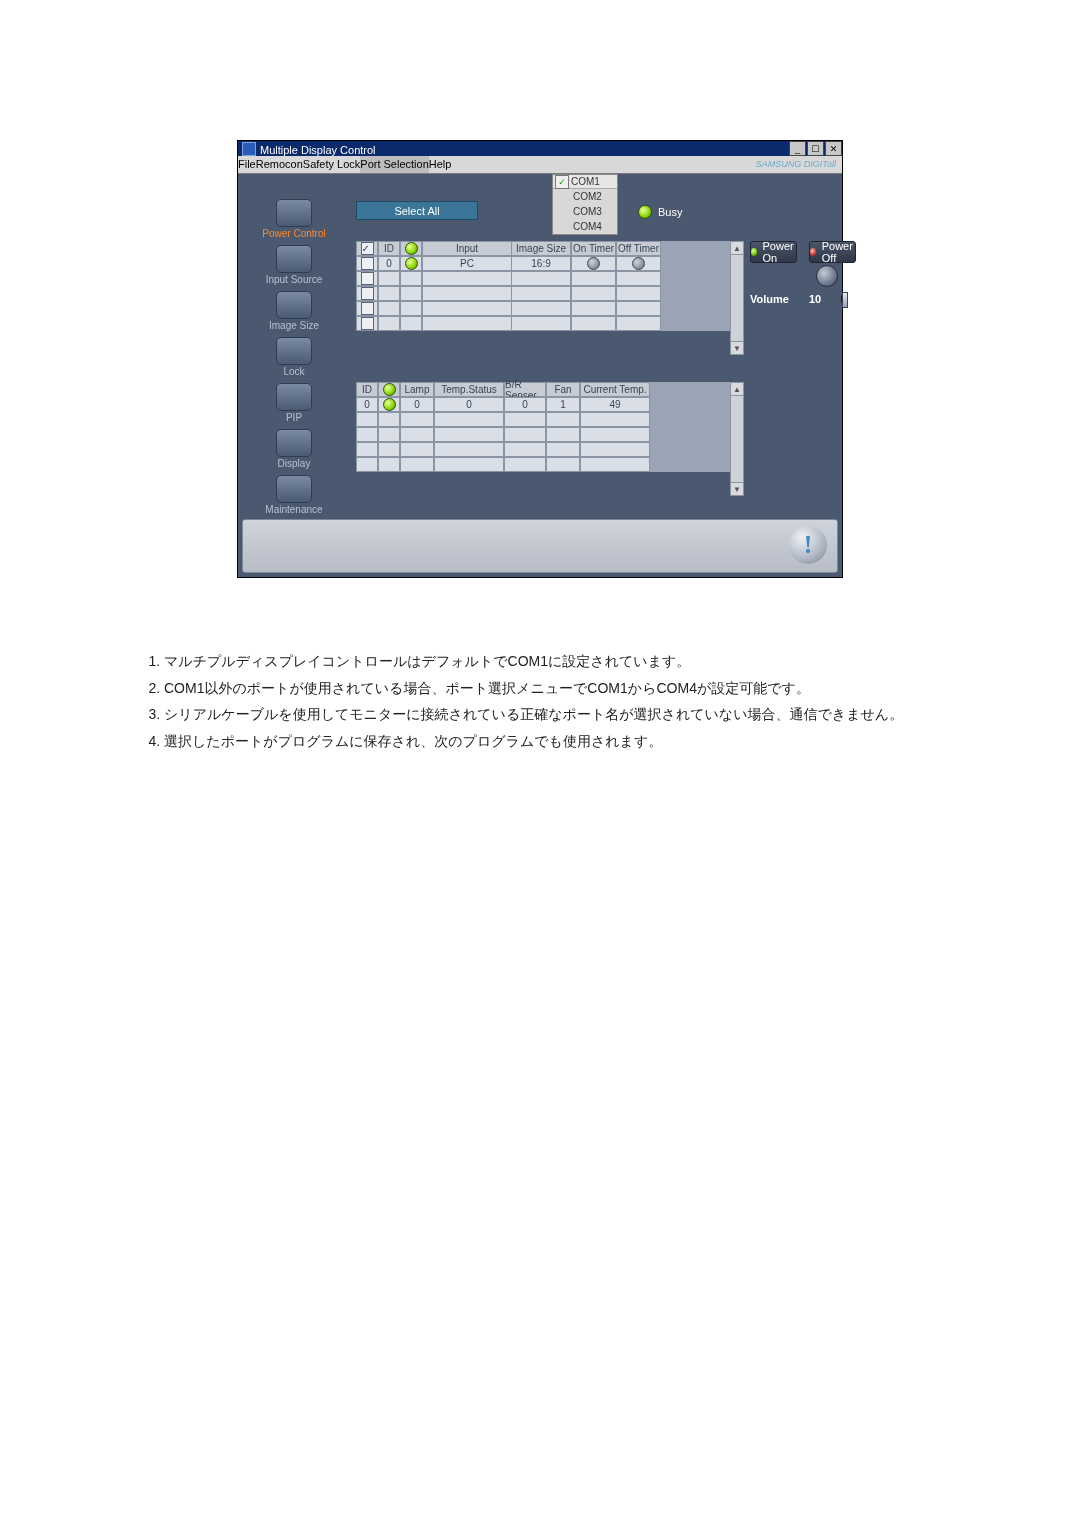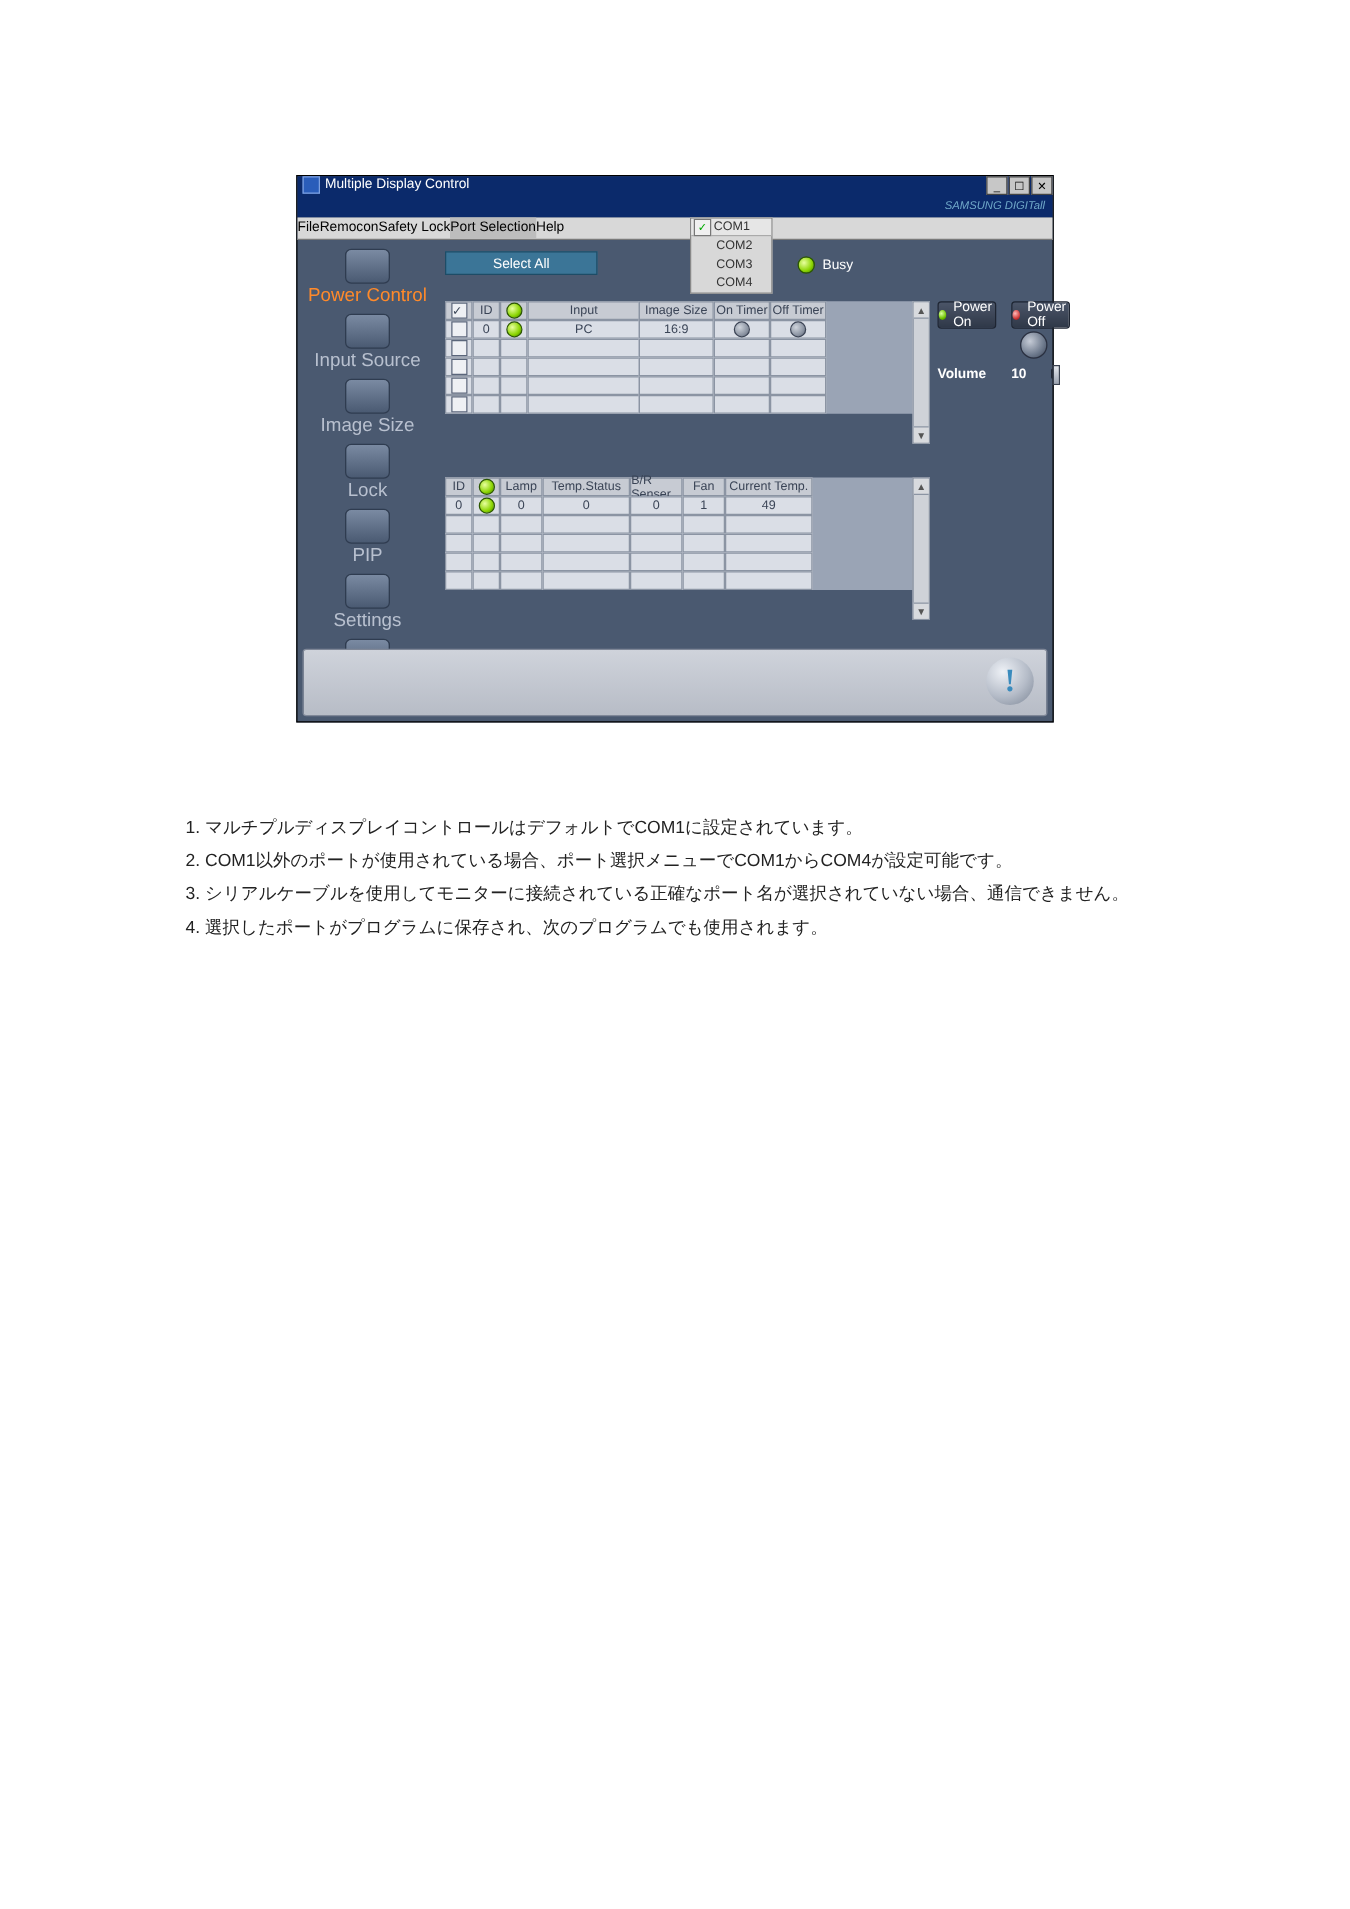--- a/index.html
+++ b/index.html
@@ -1,20 +1,20 @@
 <!DOCTYPE html>
 <html><head>
 <meta charset="utf-8">
 <style>
 html,body{margin:0;padding:0;background:#fff;font-family:"MS PGothic","Hiragino Kaku Gothic Pro",Arial,sans-serif;font-size:13px;color:#222}
 .page{width:1080px;margin:0 auto;box-sizing:border-box;padding:140px 140px 0 140px}
 
 
 .app{width:604px;height:436px;margin:0 auto;border:1px solid #000;background:#4A5970;position:relative;color:#d6dae2;font-size:11px}
-.titlebar{height:33px;background:linear-gradient(#0b2a6b,#0b2a6b);display:flex;align-items:flex-start;color:#fff;font-size:11px}
+.titlebar{height:15px;background:linear-gradient(#0b2a6b,#0b2a6b);display:flex;align-items:flex-end;color:#fff;font-size:11px}
 .titlebar .ticon{width:12px;height:12px;margin:0 4px;background:#2a5dba;border:1px solid #7da0e0}
 .titlebar .spacer{flex:1}
 .titlebar .wbtn{width:15px;height:13px;margin-left:1px;background:#c7c7c7;border:1px solid #444;display:flex;align-items:center;justify-content:center;font-size:9px;color:#000}
 .menubar{height:17px;background:#d8d8d8;border-bottom:1px solid #7a7a7a;display:flex;align-items:stretch}
 .menubar .mitem{padding:2px 0;font-size:11px;color:#000;border-right:0;cursor:default}
 .menubar .mitem.active{background:#bdbdbd}
 .brand{position:absolute;right:6px;top:18px;font-size:9px;color:#70a9c9;font-style:italic}
 
 .dropdown{position:absolute;left:314px;top:33px;width:64px;background:#d8d8d8;border:1px solid #888;font-size:10px;color:#333}
 .dropdown .sel{height:13px;background:#e6e6e6;border-bottom:1px solid #aaa;display:flex;align-items:center}
@@ -22,21 +22,21 @@
 .dropdown .opt{padding:2px 4px 2px 20px}
 
 .busy{position:absolute;left:400px;top:64px;display:flex;align-items:center;gap:6px;font-size:11px;color:#fff}
 .busy .dot{width:12px;height:12px;border-radius:50%;background:radial-gradient(circle at 35% 35%,#e8ff9e,#8ad400 60%,#3c7500);border:1px solid #2c5700}
 
 
 .leftnav{position:absolute;left:6px;top:58px;width:100px}
 .leftnav .nav{display:flex;flex-direction:column;align-items:center;margin-bottom:6px;color:#b8c0cf}
 .leftnav .nav.active{color:#ff8a2a}
 .leftnav .nico{width:34px;height:26px;background:linear-gradient(#7a8aa2,#4a5a72);border-radius:5px;border:1px solid #2f3c50;margin-bottom:1px}
-.leftnav .nlab{font-size:15px}
+.leftnav .nlab{font-size:10px}
 
 
 .selall{position:absolute;left:118px;top:60px;width:120px;height:17px;background:#3b7597;color:#fff;font-size:11px;display:flex;align-items:center;justify-content:center;border:1px solid #1e4c66}
 
 
 .grid{position:absolute;background:#9aa4b5;font-size:10px;color:#3a4456}
 .grid .row{display:flex}
 .grid .cell{background:#d2d6de;border:1px solid #8b94a3;height:15px;display:flex;align-items:center;justify-content:center;box-sizing:border-box}
 .grid .hd .cell{background:#c7cbd3}
 .grid .body .cell{background:#dadee6}
@@ -140,21 +140,21 @@
       <div class="nav">
           <div class="nico"></div>
           <span class="nlab">Lock</span>
         </div>
       <div class="nav">
           <div class="nico"></div>
           <span class="nlab">PIP</span>
         </div>
       <div class="nav">
           <div class="nico"></div>
-          <span class="nlab">Settings</span>
+          <span class="nlab">Display</span>
         </div>
       <div class="nav">
           <div class="nico"></div>
           <span class="nlab">Maintenance</span>
         </div>
     </div>
 
     <div class="selall">Select All</div>
 
     <div class="grid grid1">

